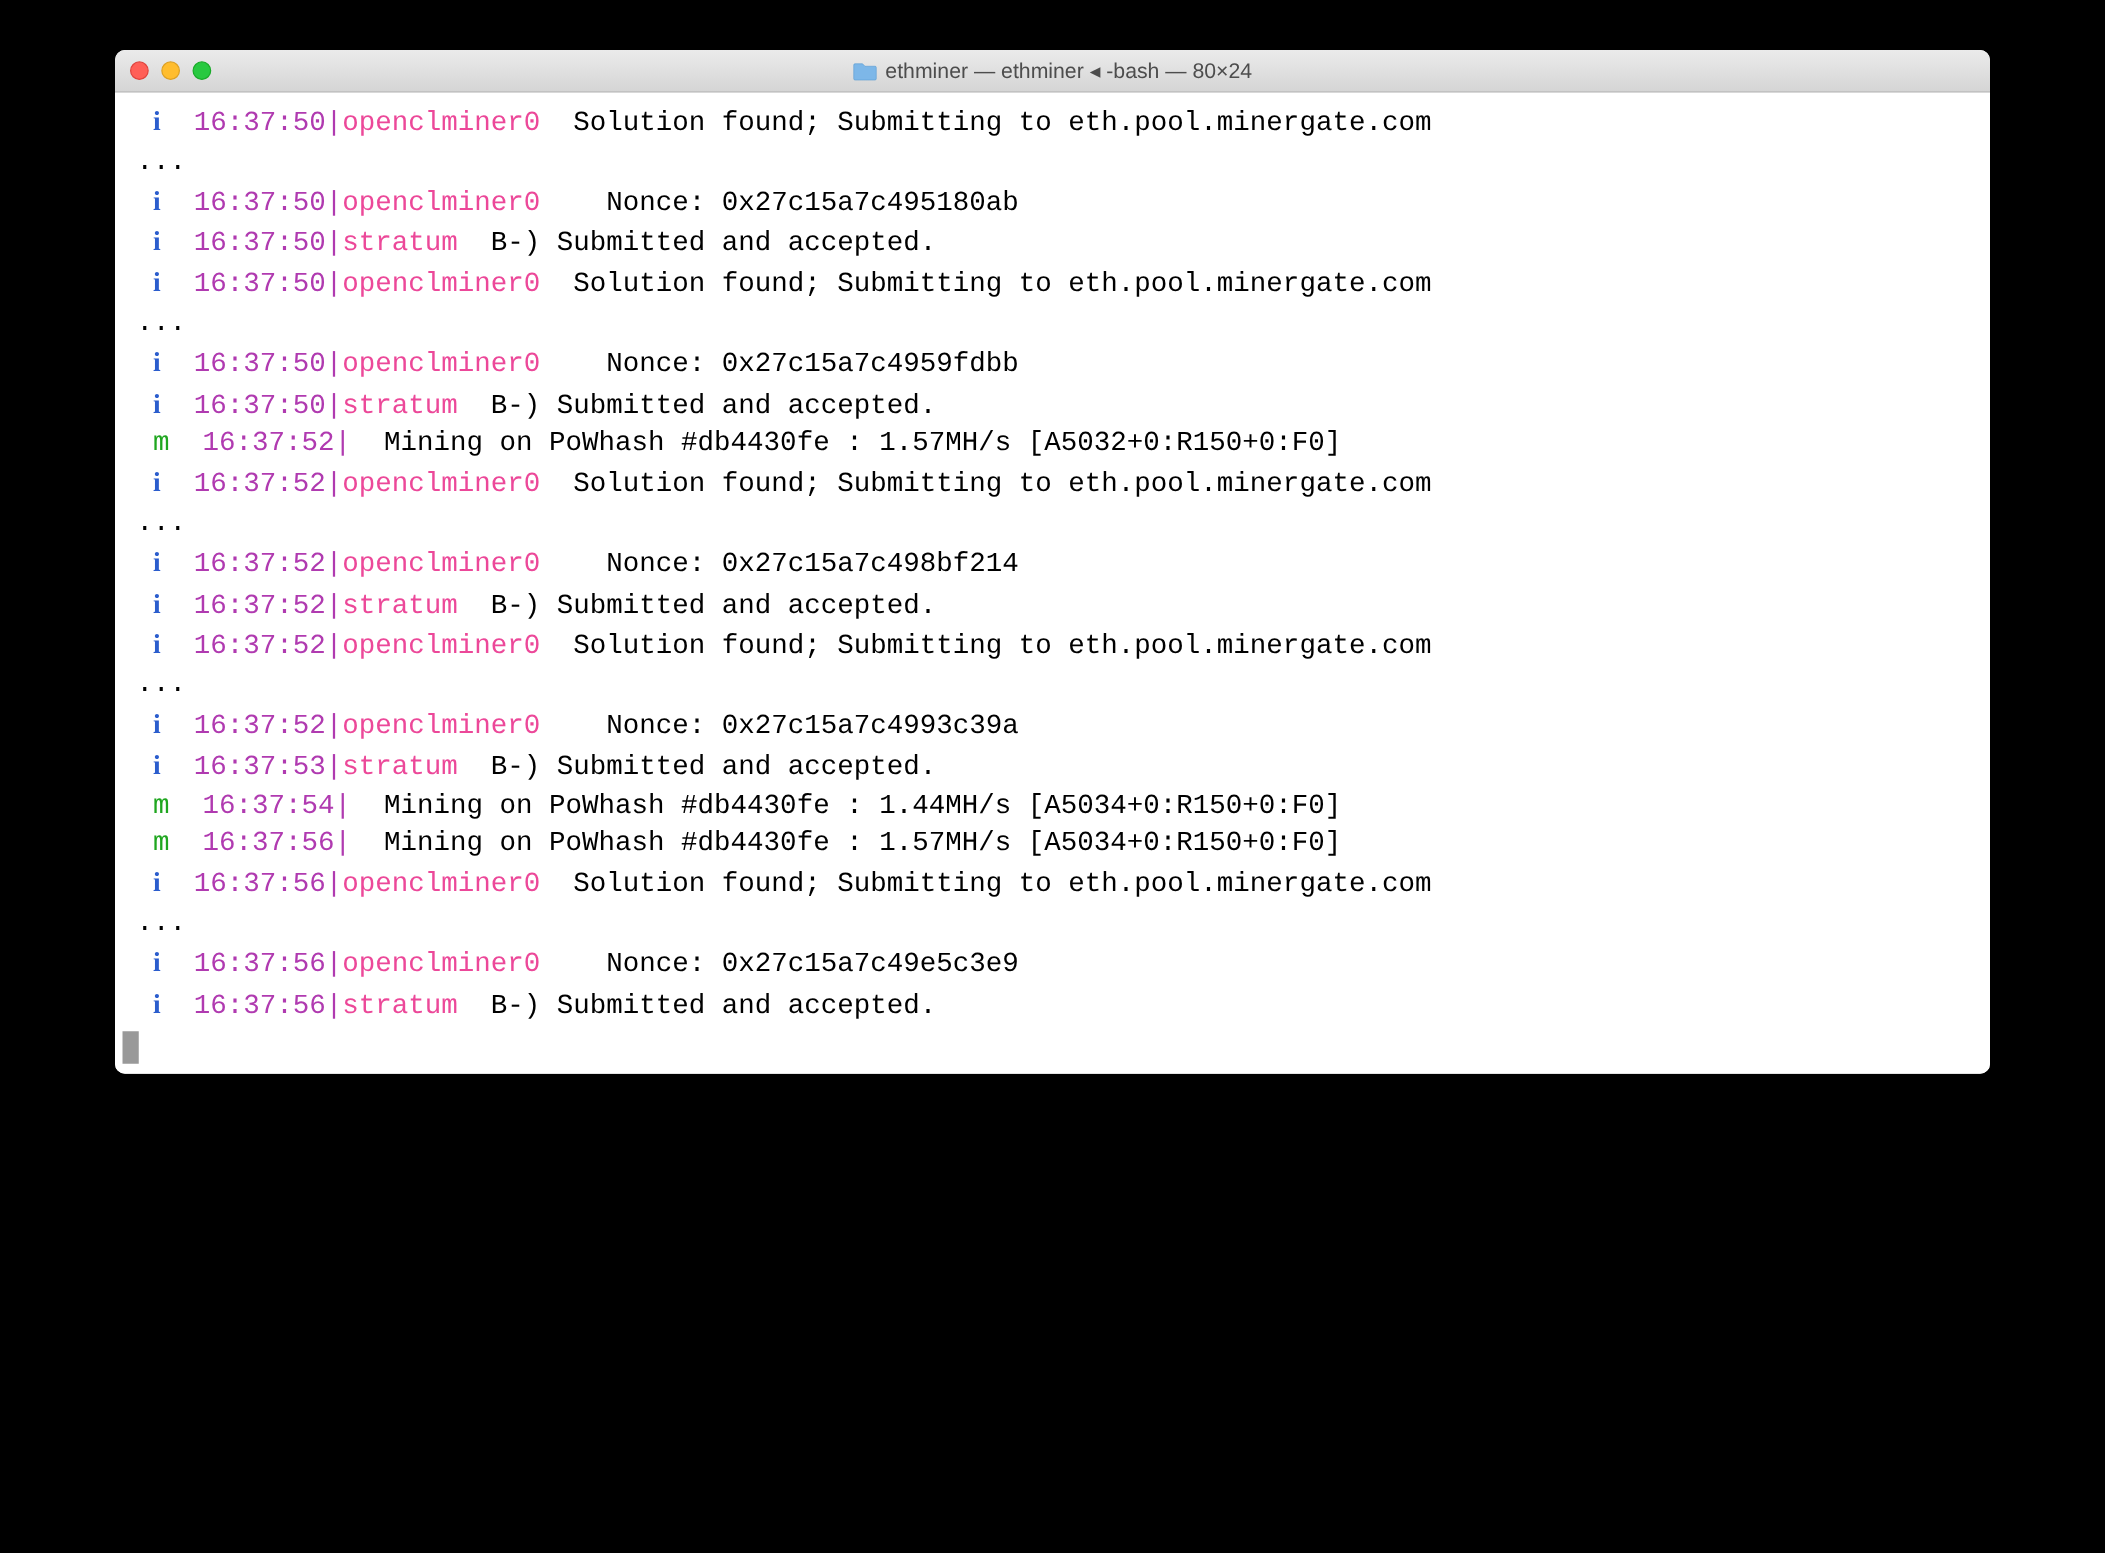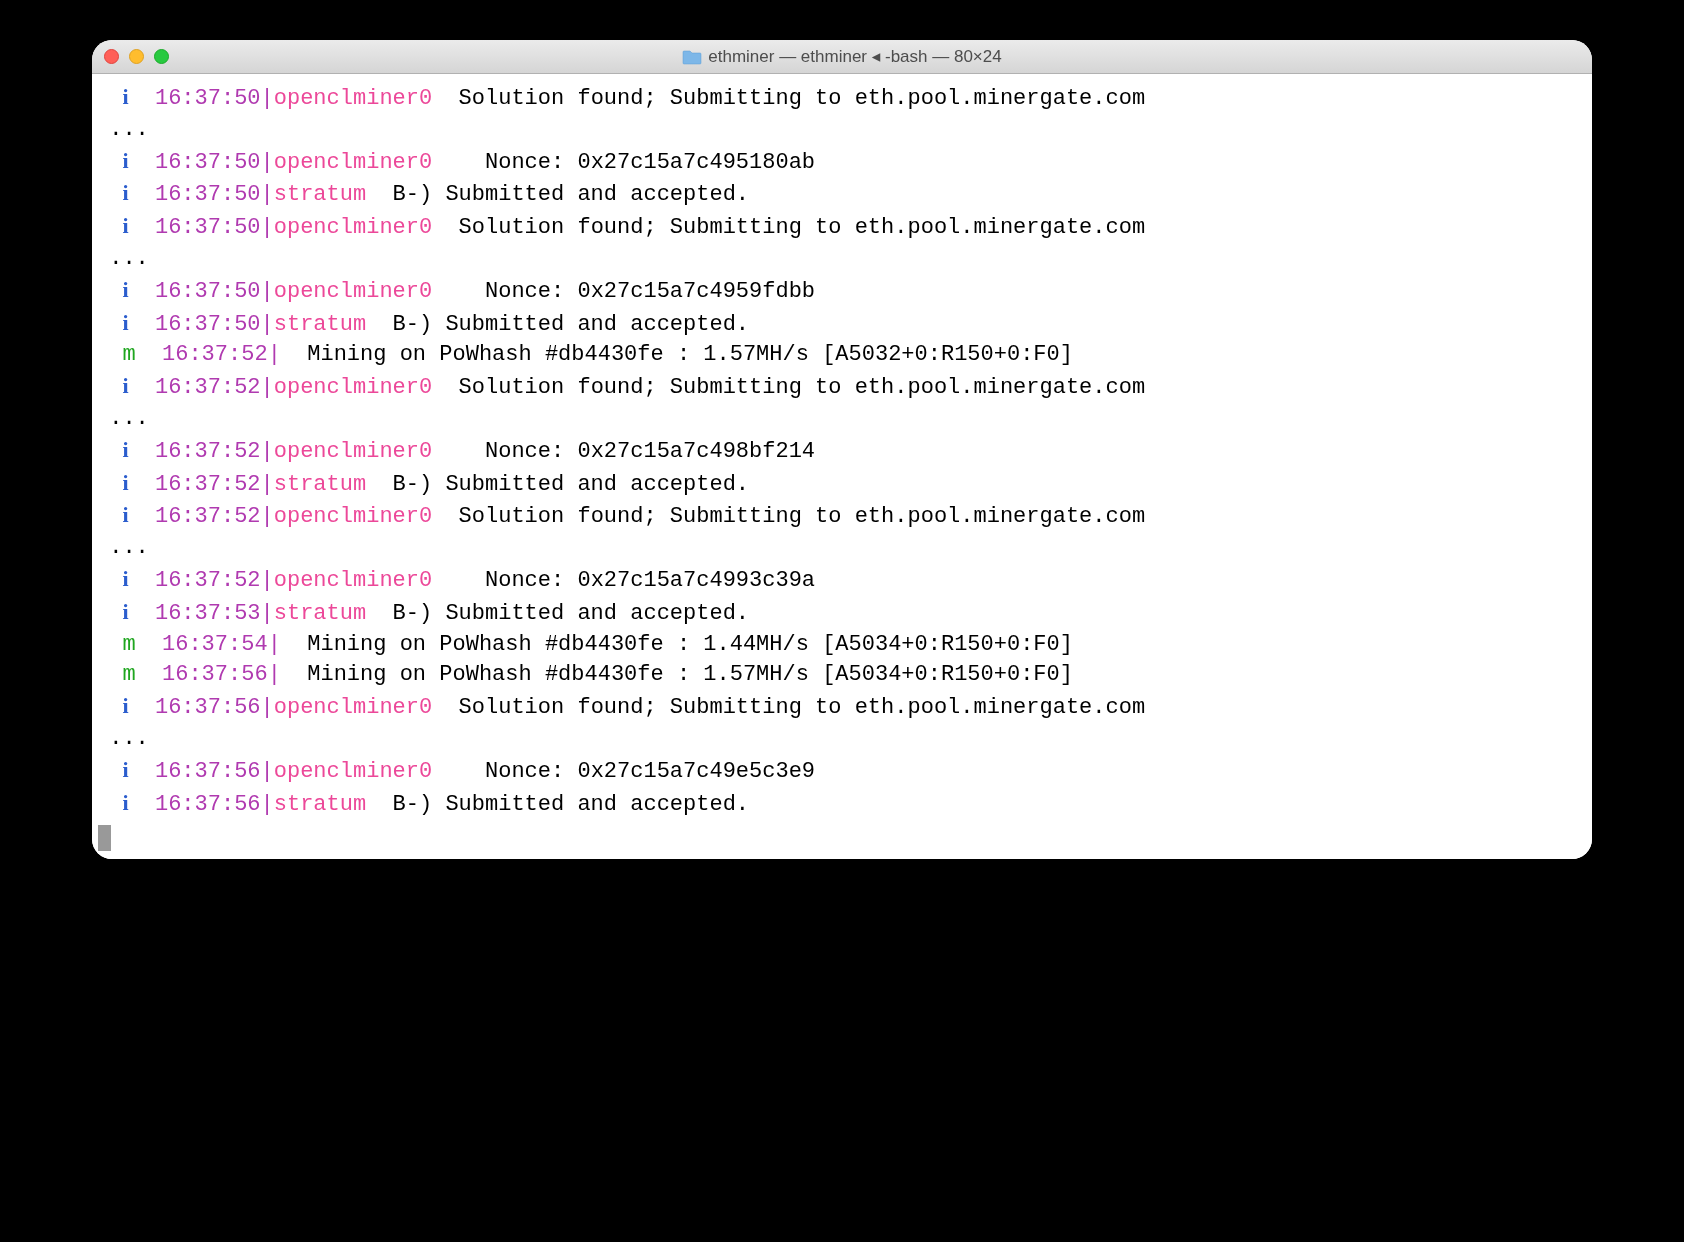--- a/index.html
+++ b/index.html
@@ -13,21 +13,21 @@
       height: 1242px;
       display: flex;
       align-items: flex-start;
       justify-content: center;
       padding-top: 40px;
       font-family: "Menlo", "Monaco", "Courier New", monospace;
     }
     .terminal-window {
       width: 1500px;
       background: #ffffff;
-      border-radius: 20px;
+      border-radius: 8px;
       box-shadow: 0 20px 60px rgba(0,0,0,0.6);
       overflow: hidden;
     }
     .titlebar {
       height: 34px;
       background: linear-gradient(to bottom, #ebebeb 0%, #d5d5d5 100%);
       border-bottom: 1px solid #b1b1b1;
       display: flex;
       align-items: center;
       position: relative;

